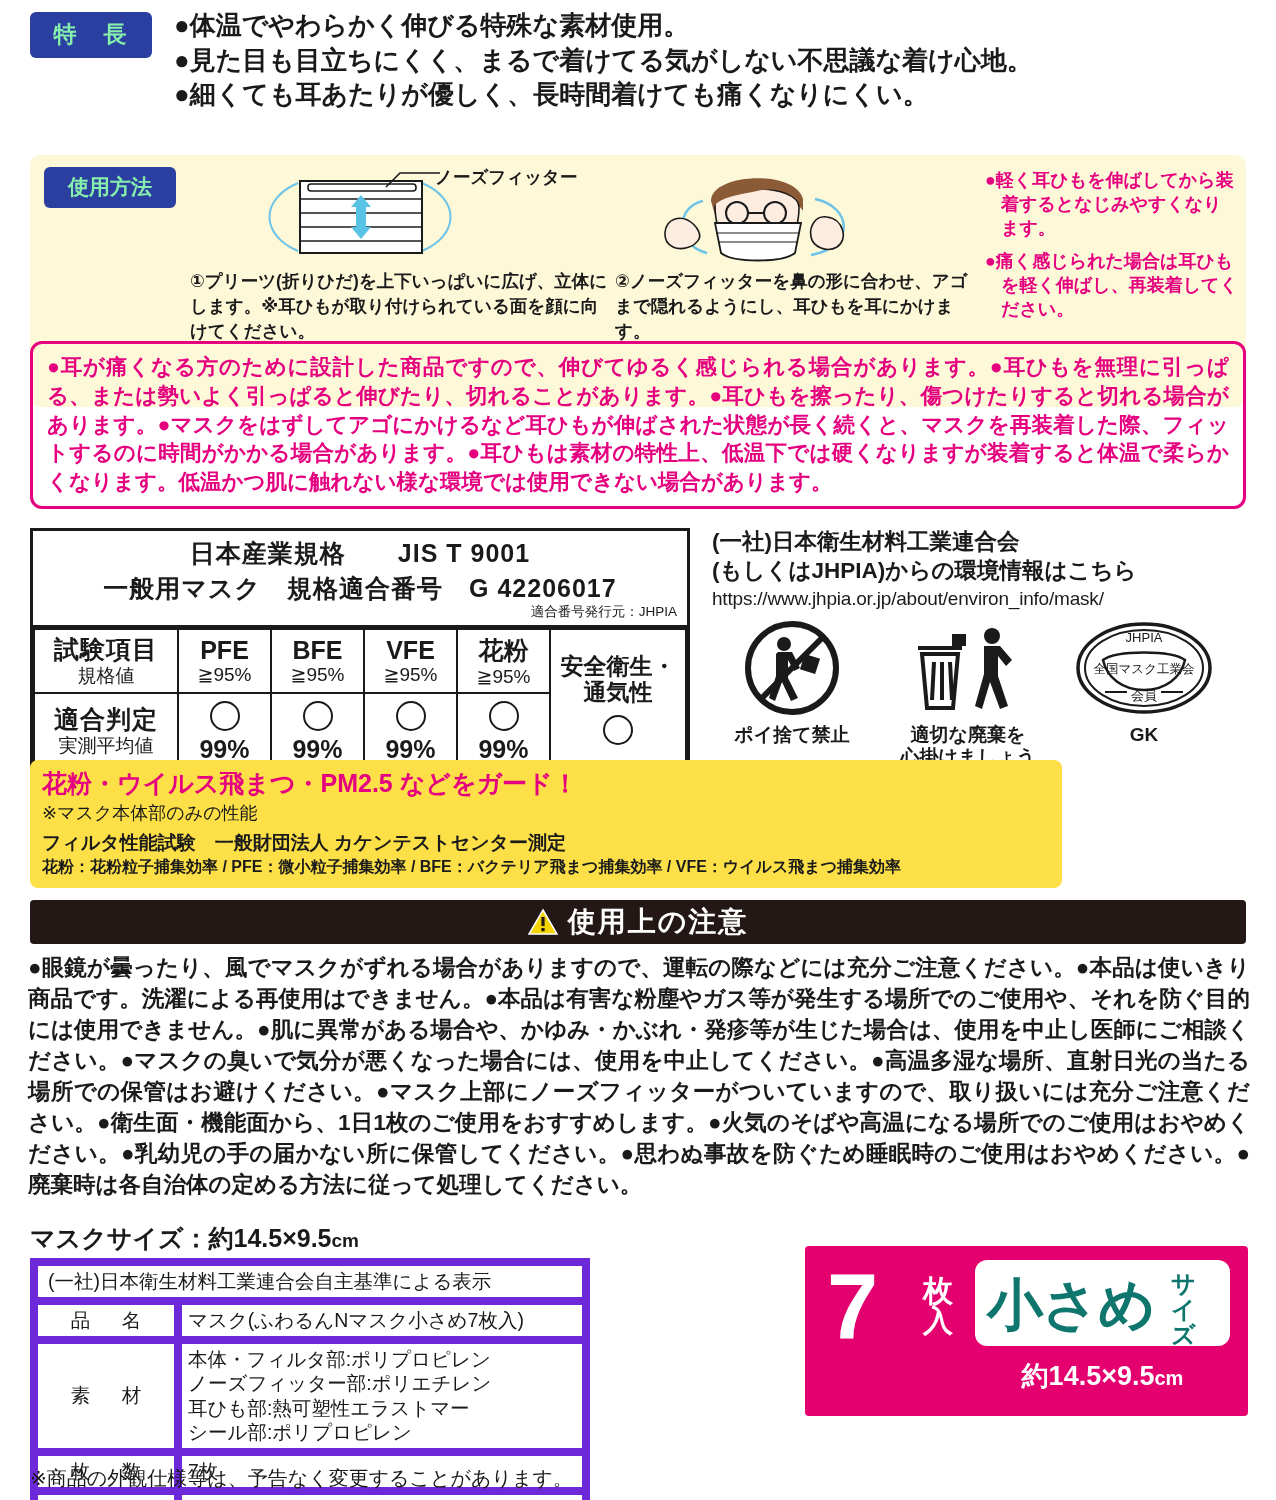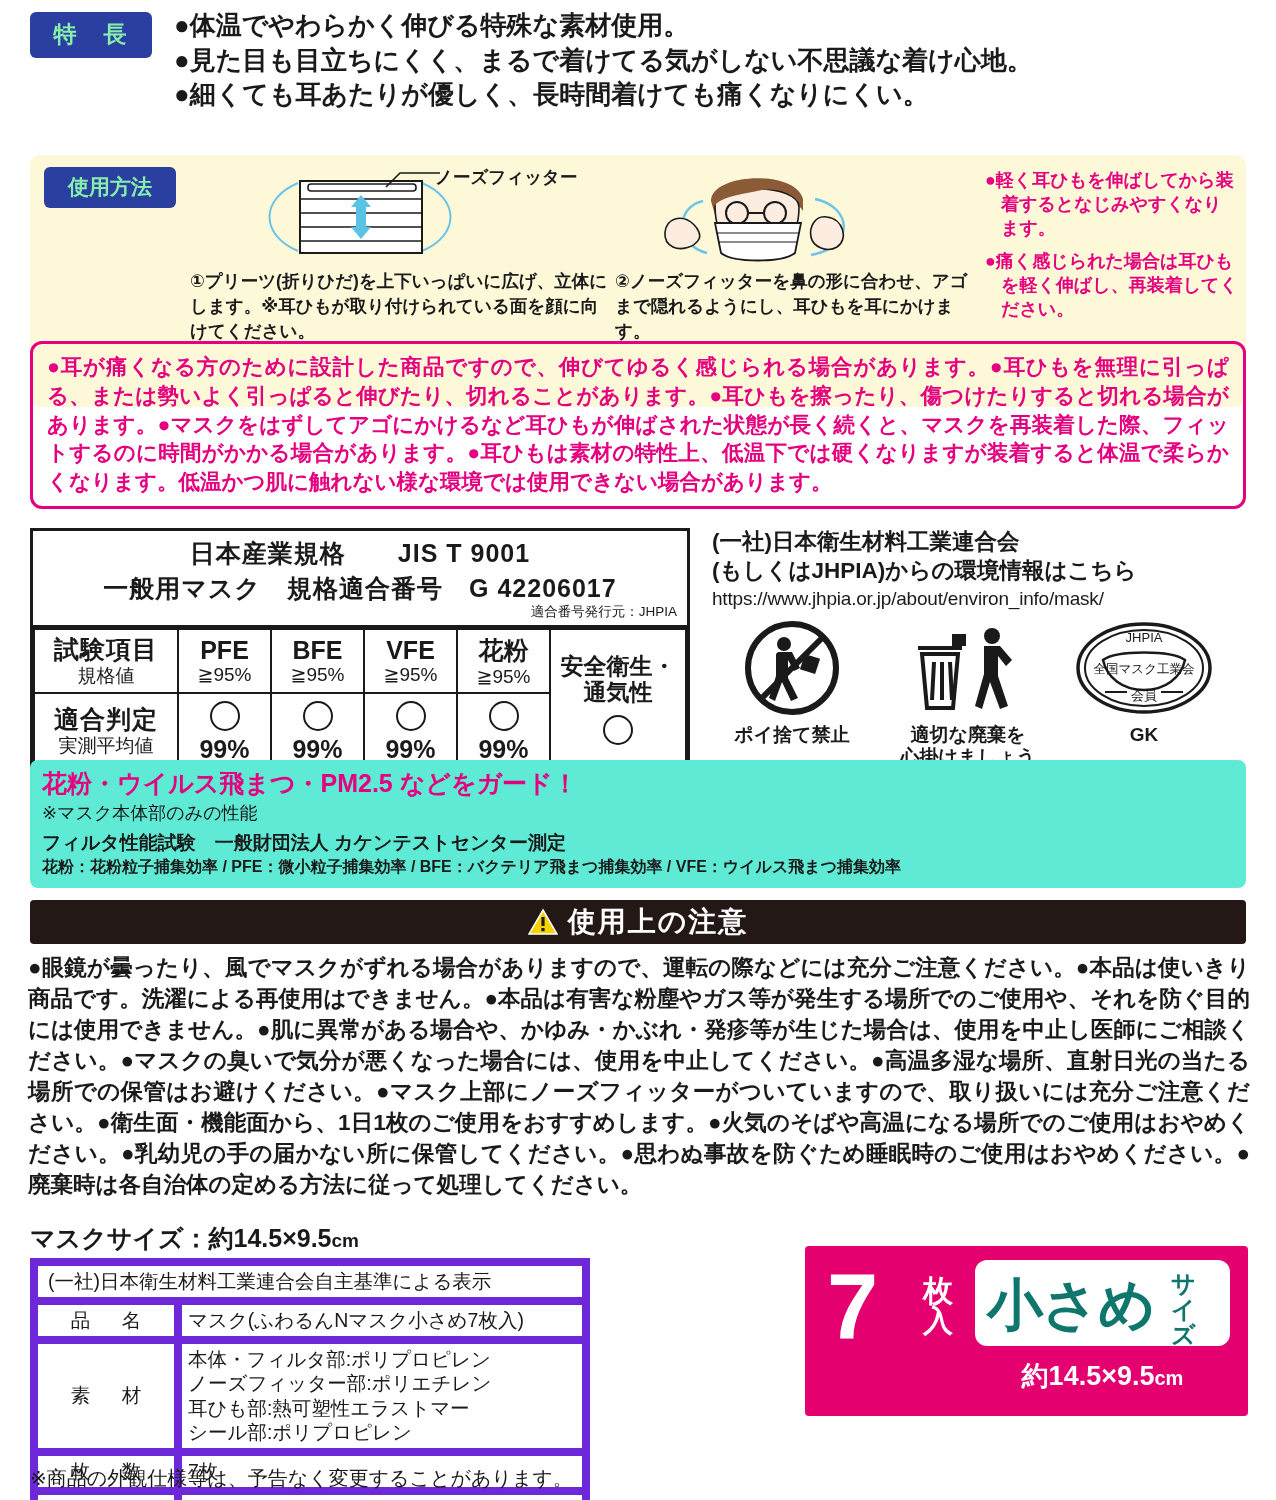--- a/index.html
+++ b/index.html
@@ -195,23 +195,23 @@
     border: 2.6px solid #1a1a1a;
     border-radius: 50%;
     margin-top: 6px;
   }
   .safety { font-size: 23px; font-weight: bold; line-height:1.15; padding: 4px 2px;}
 
   .yellowbar {
     position: absolute;
     left: 30px;
     top: 760px;
-    width: 1216px;
+    width: 1032px;
     height: 128px;
-    background: #5eead4;
+    background: #fde047;
     border-radius: 8px;
     box-sizing: border-box;
     padding: 7px 12px;
   }
   .yb-l1 { font-size: 25px; font-weight: bold; color: #e5007f; }
   .yb-l2 { font-size: 18px; margin-top: 1px; }
   .yb-l3 { font-size: 19px; font-weight: bold; margin-top: 5px; }
   .yb-l4 { font-size: 16px; font-weight: bold; margin-top: 1px; }
 
   

